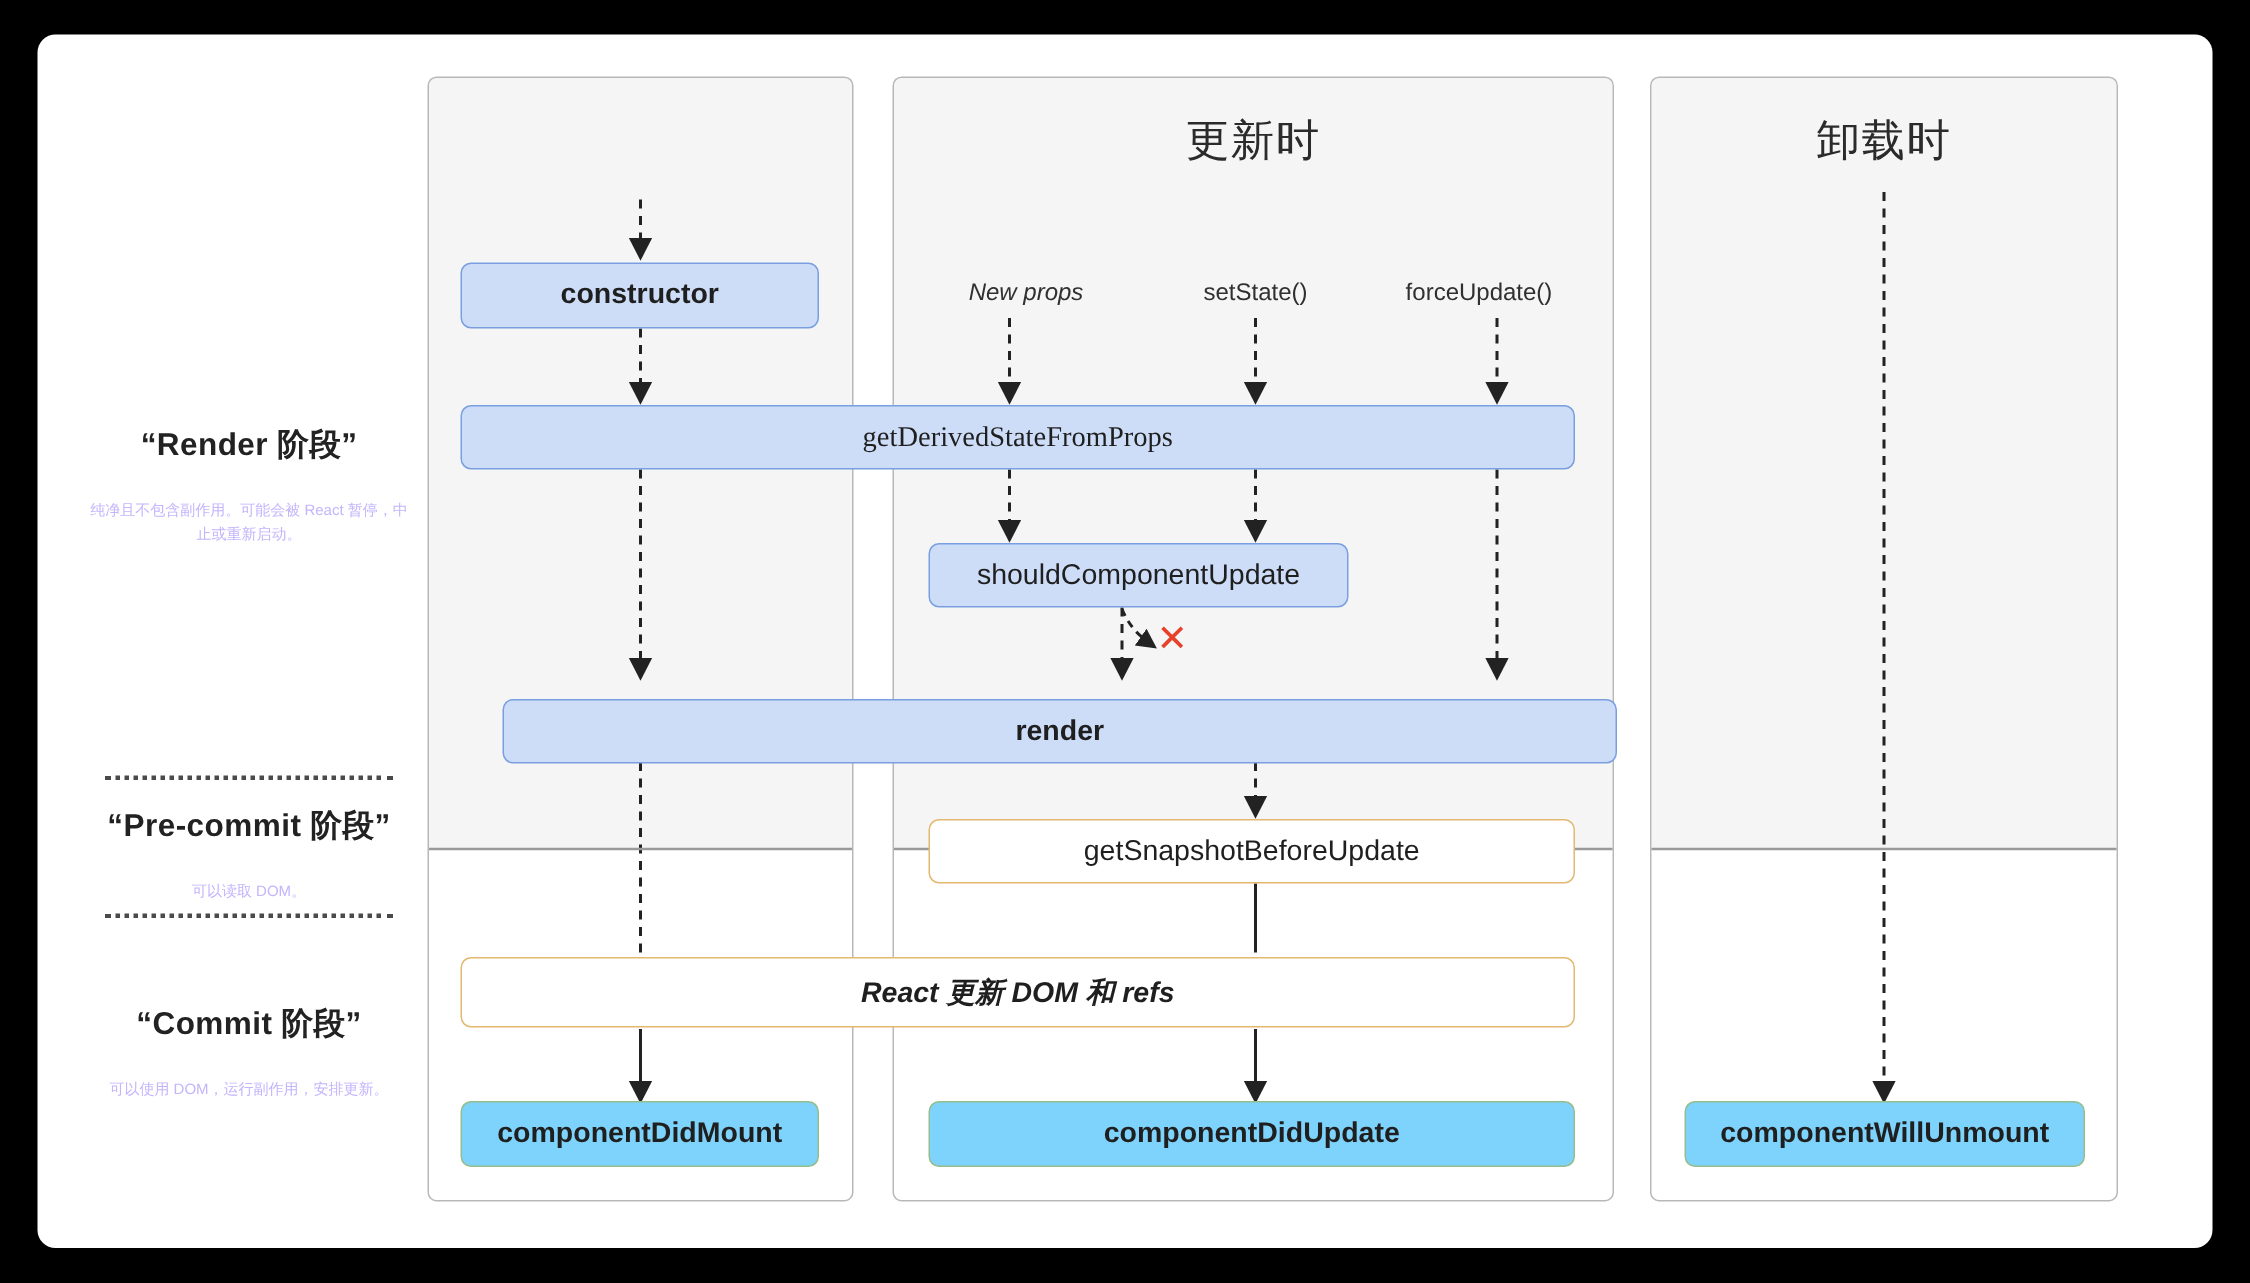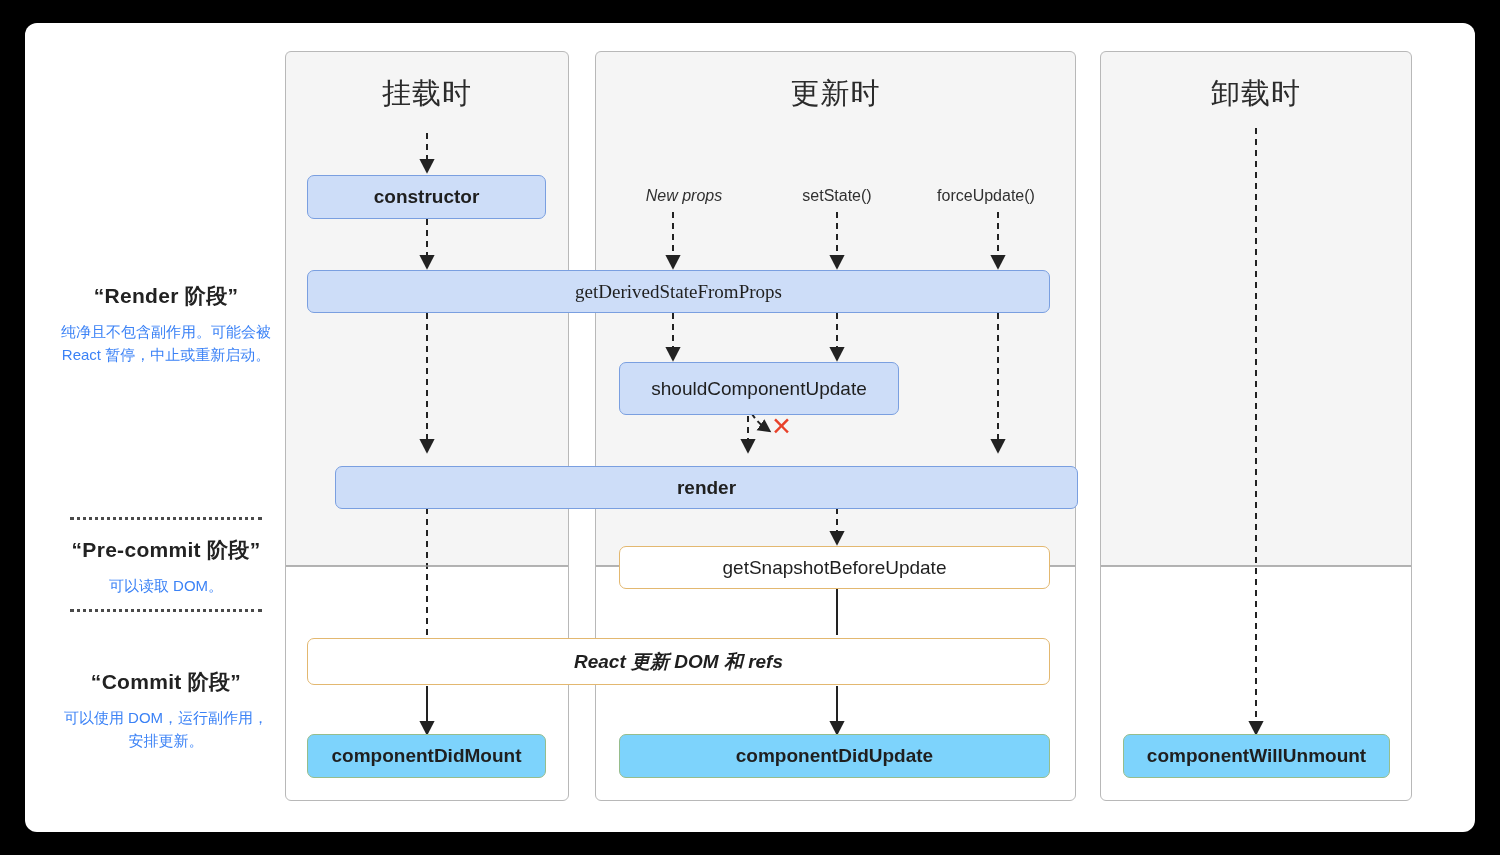--- a/index.html
+++ b/index.html
@@ -73,24 +73,24 @@
     text-align: center;
   }
   .phase-label .ttl {
     font-size: 21px;
     font-weight: 700;
     color: #222222;
     letter-spacing: 0.3px;
     white-space: nowrap;
   }
   .phase-label .desc {
-    font-size: 15px;
-    color: #3b82f6;
+    font-size: 10px;
+    color: #c4b5fd;
     line-height: 1.55;
-    margin-top: 10px;
+    margin-top: 23px;
   }
   .dotted-rule {
     position: absolute;
     left: 70px;
     width: 192px;
     height: 0;
     border-top: 3px dotted #4a4a4a;
   }
 
   
@@ -148,21 +148,20 @@
   <div class="card"></div>
 
   <div class="col-render-bg" style="left:286px; top:52px; width:282px; height:514px;"></div>
   <div class="col-render-bg" style="left:596px; top:52px; width:479px; height:514px;"></div>
   <div class="col-render-bg" style="left:1101px; top:52px; width:310px; height:514px;"></div>
 
   <div class="column" style="left:285px; top:51px; width:284px; height:750px;"></div>
   <div class="column" style="left:595px; top:51px; width:481px; height:750px;"></div>
   <div class="column" style="left:1100px; top:51px; width:312px; height:750px;"></div>
 
-  <div class="col-title" style="left:285px; top:74px; width:284px;">挂载时</div>
   <div class="col-title" style="left:595px; top:74px; width:481px;">更新时</div>
   <div class="col-title" style="left:1100px; top:74px; width:312px;">卸载时</div>
 
   <div class="phase-label" style="top:282px;">
     <div class="ttl">“Render 阶段”</div>
     <div class="desc">纯净且不包含副作用。可能会被 React 暂停，中止或重新启动。</div>
   </div>
 
   <div class="dotted-rule" style="top:517px;"></div>
 
@@ -221,21 +220,21 @@
   </svg>
 
   <div class="trigger italic" style="left:604px; top:187px; width:160px;">New props</div>
   <div class="trigger" style="left:757px; top:187px; width:160px;">setState()</div>
   <div class="trigger" style="left:906px; top:187px; width:160px;">forceUpdate()</div>
 
   <div class="node blue bold" style="left:307px; top:175px; width:239px; height:44px;">constructor</div>
 
   <div class="node blue" style="left:307px; top:270px; width:743px; height:43px;font-family:Liberation Serif, serif;">getDerivedStateFromProps</div>
 
-  <div class="node blue" style="left:619px; top:362px; width:280px; height:53px;">shouldComponentUpdate</div>
+  <div class="node blue" style="left:619px; top:362px; width:280px; height:43px;">shouldComponentUpdate</div>
 
   <div class="node blue bold" style="left:307px; top:466px; width:743px; height:43px;margin-left:28px;">render</div>
 
   <div class="node orange" style="left:619px; top:546px; width:431px; height:43px;">getSnapshotBeforeUpdate</div>
 
   <div class="node orange italicbold" style="left:307px; top:638px; width:743px; height:47px;">React 更新 DOM 和 refs</div>
 
   <div class="node green bold" style="left:307px; top:734px; width:239px; height:44px;">componentDidMount</div>
 
   <div class="node green bold" style="left:619px; top:734px; width:431px; height:44px;">componentDidUpdate</div>

